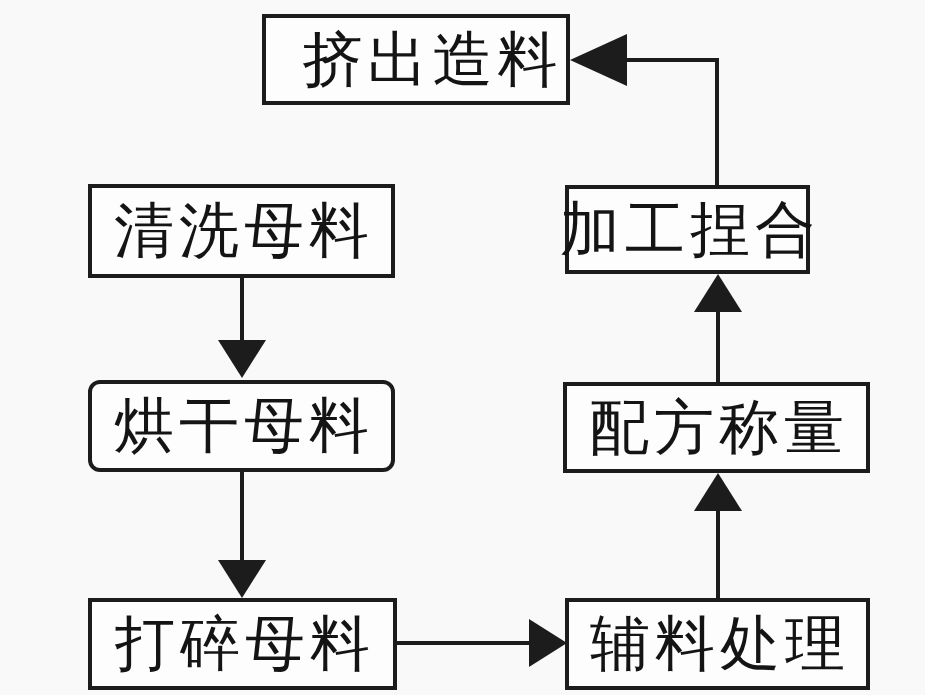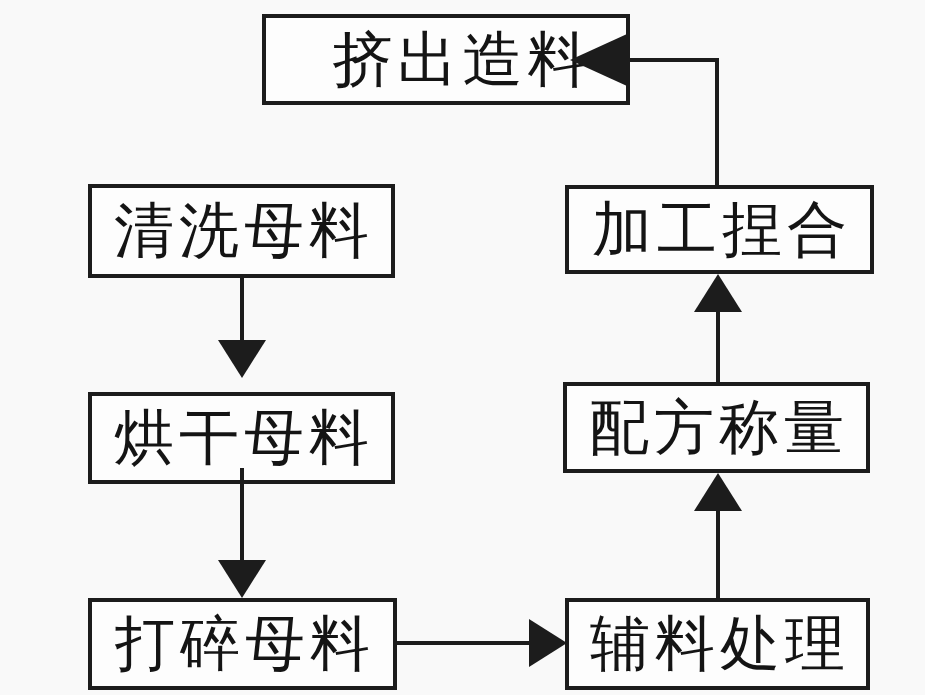--- a/index.html
+++ b/index.html
@@ -57,25 +57,25 @@
     border-bottom: 24px solid transparent;
     border-left: 38px solid #1c1c1c;
   }
   .head-left {
     border-top: 26px solid transparent;
     border-bottom: 26px solid transparent;
     border-right: 57px solid #1c1c1c;
   }
 
   
-  #node-extrude { left: 262px; top: 14px;  width: 368px; height: 91px; padding-left: 28px; }
+  #node-extrude { left: 262px; top: 14px;  width: 308px; height: 91px; padding-left: 28px; }
   #node-wash    { left: 88px;  top: 184px; width: 307px; height: 94px; text-align: right; }
-  #node-dry     { left: 88px;  top: 392px; width: 307px; height: 92px; }
+  #node-dry     { left: 88px;  top: 380px; width: 307px; height: 92px; border-radius: 12px; }
   #node-crush   { left: 88px;  top: 598px; width: 309px; height: 92px; }
-  #node-knead   { left: 565px; top: 185px; width: 309px; height: 89px; }
+  #node-knead   { left: 565px; top: 185px; width: 245px; height: 89px; }
   #node-weigh   { left: 563px; top: 382px; width: 307px; height: 91px; }
   #node-aux     { left: 565px; top: 598px; width: 305px; height: 92px; }
 
   
   #edge-wash-dry-line    { left: 240px; top: 278px; width: 4px;  height: 63px; }
   #edge-wash-dry-head    { left: 218px; top: 340px; }
   #edge-dry-crush-line   { left: 240px; top: 468px; width: 4px;  height: 93px; }
   #edge-dry-crush-head   { left: 218px; top: 560px; }
   #edge-crush-aux-line   { left: 397px; top: 641px; width: 133px; height: 4px; }
   #edge-crush-aux-head   { left: 529px; top: 619px; }

